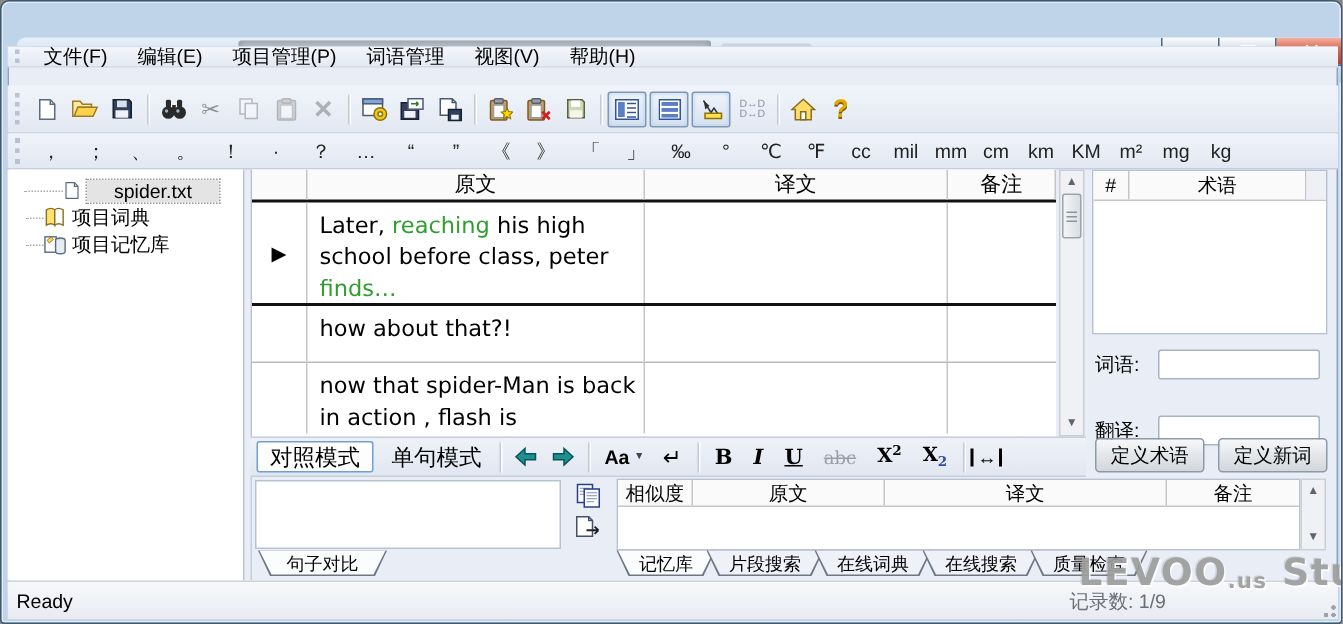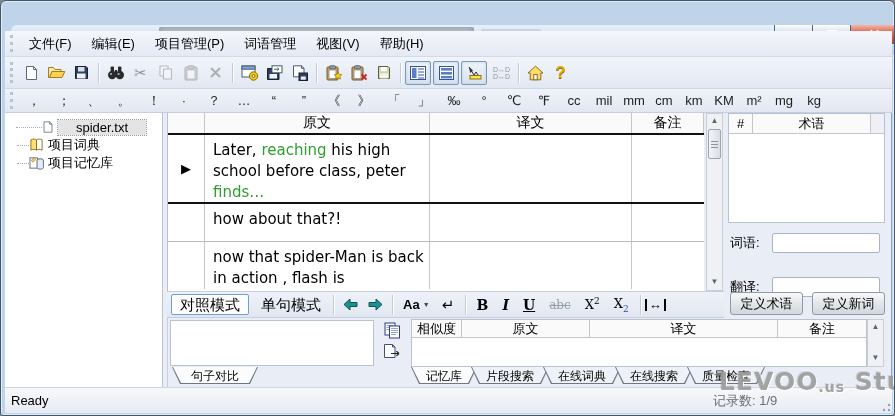--- a/index.html
+++ b/index.html
@@ -17,21 +17,21 @@
   .winbtns { right:7px; top:0; display:flex; }
   .wbtn { width:39px; height:19px; border:1px solid #52677e; border-top:none; border-radius:0 0 4px 4px; background:linear-gradient(#fdfeff,#d7e1ec 40%,#bccadb); display:flex; align-items:center; justify-content:center; margin-left:-1px; }
   .wbtn.close { width:49px; background:linear-gradient(#f3b6aa,#dd6a50 40%,#c23a24); }
   .glyph-min { width:11px; height:3px; background:#fff; box-shadow:0 1px 1px #5a6c80; margin-top:6px; }
   .glyph-max { width:10px; height:8px; border:2px solid #fff; box-shadow:0 1px 1px #5a6c80; }
 
   
   .client { left:4px; top:30px; width:887px; height:382px; background:#e9edf5; border:1px solid #8ea4bd; }
 
   
-  .menubar { left:4px; top:30px; width:887px; height:26px; background:linear-gradient(#f4f6fb,#e4e9f3); display:flex; align-items:center; border-bottom:1px solid #d4dae6; }
+  .menubar { left:4px; top:30px; width:887px; height:14px; background:linear-gradient(#f4f6fb,#e4e9f3); display:flex; align-items:center; border-bottom:1px solid #d4dae6; }
   .menu-item { padding:3px 10px; margin-top:1px; cursor:default; }
   .grip { width:3px; height:70%; border-left:3px dotted #b9c2d2; margin:0 6px 0 5px; }
   .toolbar1 { left:4px; top:56px; width:887px; height:32px; background:linear-gradient(#f1f4fa,#e2e8f2); display:flex; align-items:center; border-bottom:1px solid #cfd6e4; }
   .toolbar2 { left:4px; top:88px; width:887px; height:24px; background:linear-gradient(#eff2f9,#e2e8f2); display:flex; align-items:center; border-bottom:1px solid #c6cddc; }
   .tbi { width:25px; height:24px; display:flex; align-items:center; justify-content:center; }
   .tsep { width:1px; height:20px; background:#c2cad9; margin:0 4px; box-shadow:1px 0 0 #fff; }
   .dis { opacity:.4; filter:grayscale(1); }
   .toggle3 { width:26px; height:24px; border:1px solid #7d99b8; border-radius:2px; background:linear-gradient(#eef4fb,#d6e2f0); display:flex; align-items:center; justify-content:center; margin-right:2px; box-shadow:inset 0 0 3px #b9cde2; }
   .ddico { font-size:7px; color:#8a94a4; line-height:7px; text-align:left; }
   .helpq { color:#e3a900; font-weight:bold; font-size:17px; text-shadow:0 1px 0 #7e5e00; }
@@ -67,21 +67,21 @@
   .sthumb { width:13px; height:30px; background:linear-gradient(90deg,#f4f5f7,#d9dde3); border:1px solid #9aa3af; border-radius:2px; display:flex; flex-direction:column; justify-content:center; gap:2px; align-items:center; }
   .sthumb i { display:block; width:7px; height:1px; background:#8a93a0; }
 
   
   .modebar { left:166px; top:290px; width:557px; height:27px; background:linear-gradient(#eef1f8,#e1e7f1); border-top:1px solid #c6cddc; border-bottom:1px solid #c6cddc; display:flex; align-items:center; }
   .modebtn { height:21px; padding:1px 8px 0; display:flex; align-items:center; font-size:15px; margin-left:4px; }
   .modebtn.active { background:#fdfdfe; border:1px solid #6da0d4; border-radius:2px; }
   .fmt { font-family:"DejaVu Serif",serif; font-size:14px; padding:0 7px; }
   .b { font-weight:bold; } .i { font-style:italic; font-weight:bold; } .u { text-decoration:underline; font-weight:bold; }
   .strike { text-decoration:line-through; color:#9aa0a8; font-size:12px; }
-  .supsub { font-weight:normal; font-size:13px; }
+  .supsub { font-weight:bold; font-size:13px; }
   .supsub sup,.supsub sub { font-size:9px; }
   .aawrap { display:flex; align-items:center; padding:0 6px; font-weight:bold; }
   .aacaret { font-size:7px; color:#444; margin-left:3px; }
   .fit { font-weight:bold; border-left:2px solid #000; border-right:2px solid #000; padding:0 2px; line-height:12px; font-size:13px; }
 
   
   .bl-panel { left:166px; top:317px; width:242px; height:69px; background:#e9edf5; border-left:1px solid #c6cddc; }
   .bl-edit { left:2px; top:2px; width:204px; height:46px; background:#fff; border:1px solid #b9c2d2; }
   .bl-icons { left:208px; top:2px; width:32px; height:46px; display:flex; flex-direction:column; align-items:center; gap:4px; padding-top:2px; }
   .br-panel { left:408px; top:317px; width:476px; height:69px; background:#e9edf5; }

